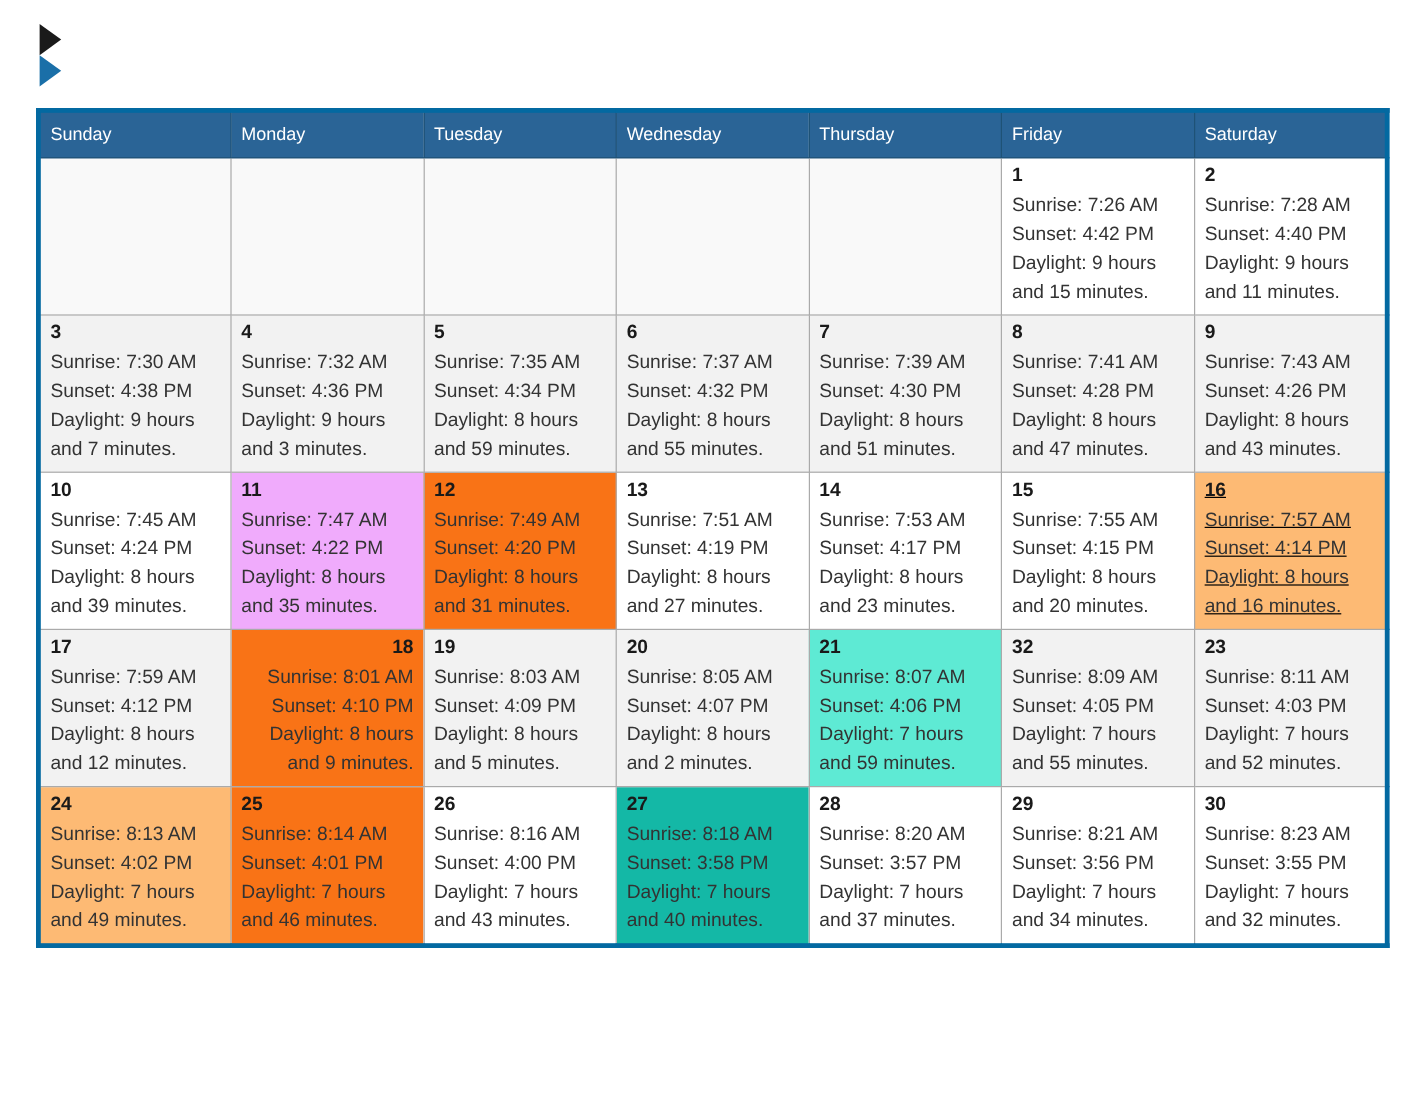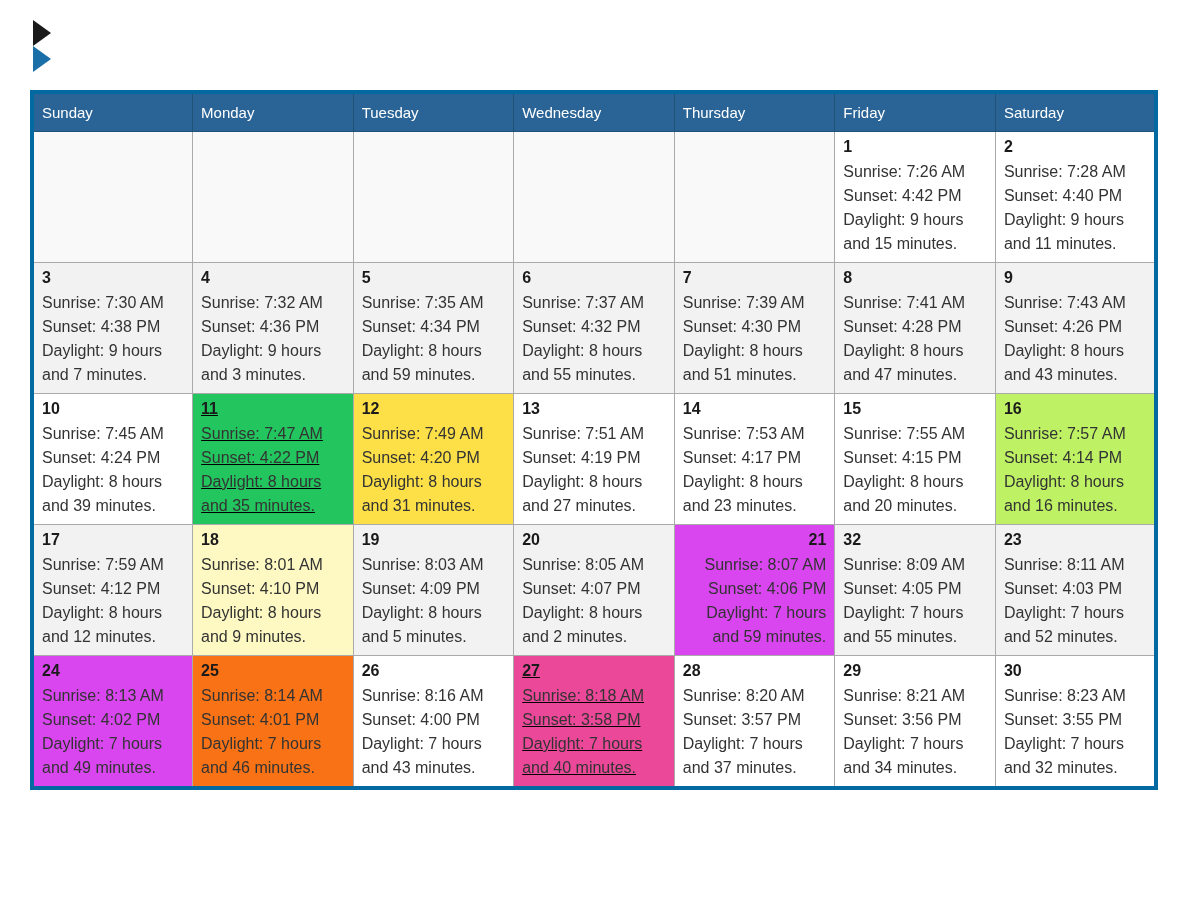--- a/index.html
+++ b/index.html
@@ -166,89 +166,89 @@
         <td style="background: rgb(242, 242, 242);">
           <span class="day-number">9</span>
           <div class="day-info">Sunrise: 7:43 AM<br>Sunset: 4:26 PM<br>Daylight: 8 hours<br>and 43 minutes.</div>
         </td>
       </tr>
       <tr>
         <td style="background: rgb(255, 255, 255);">
           <span class="day-number">10</span>
           <div class="day-info">Sunrise: 7:45 AM<br>Sunset: 4:24 PM<br>Daylight: 8 hours<br>and 39 minutes.</div>
         </td>
-        <td style="background: #22c55e; text-decoration: underline;">
+        <td style="background: #f0abfc;">
           <span class="day-number">11</span>
           <div class="day-info">Sunrise: 7:47 AM<br>Sunset: 4:22 PM<br>Daylight: 8 hours<br>and 35 minutes.</div>
         </td>
-        <td style="background: #fde047;">
+        <td style="background: #f97316;">
           <span class="day-number">12</span>
           <div class="day-info">Sunrise: 7:49 AM<br>Sunset: 4:20 PM<br>Daylight: 8 hours<br>and 31 minutes.</div>
         </td>
         <td style="background: rgb(255, 255, 255);">
           <span class="day-number">13</span>
           <div class="day-info">Sunrise: 7:51 AM<br>Sunset: 4:19 PM<br>Daylight: 8 hours<br>and 27 minutes.</div>
         </td>
         <td style="background: rgb(255, 255, 255);">
           <span class="day-number">14</span>
           <div class="day-info">Sunrise: 7:53 AM<br>Sunset: 4:17 PM<br>Daylight: 8 hours<br>and 23 minutes.</div>
         </td>
         <td style="background: rgb(255, 255, 255);">
           <span class="day-number">15</span>
           <div class="day-info">Sunrise: 7:55 AM<br>Sunset: 4:15 PM<br>Daylight: 8 hours<br>and 20 minutes.</div>
         </td>
-        <td style="background: #bef264;">
+        <td style="background: #fdba74; text-decoration: underline;">
           <span class="day-number">16</span>
           <div class="day-info">Sunrise: 7:57 AM<br>Sunset: 4:14 PM<br>Daylight: 8 hours<br>and 16 minutes.</div>
         </td>
       </tr>
       <tr>
         <td style="background: rgb(242, 242, 242); margin-left: 23px;">
           <span class="day-number">17</span>
           <div class="day-info">Sunrise: 7:59 AM<br>Sunset: 4:12 PM<br>Daylight: 8 hours<br>and 12 minutes.</div>
         </td>
-        <td style="background: #fef9c3;">
+        <td style="background: #f97316; text-align: right;">
           <span class="day-number">18</span>
           <div class="day-info">Sunrise: 8:01 AM<br>Sunset: 4:10 PM<br>Daylight: 8 hours<br>and 9 minutes.</div>
         </td>
         <td style="background: rgb(242, 242, 242);">
           <span class="day-number">19</span>
           <div class="day-info">Sunrise: 8:03 AM<br>Sunset: 4:09 PM<br>Daylight: 8 hours<br>and 5 minutes.</div>
         </td>
         <td style="background: rgb(242, 242, 242);">
           <span class="day-number">20</span>
           <div class="day-info">Sunrise: 8:05 AM<br>Sunset: 4:07 PM<br>Daylight: 8 hours<br>and 2 minutes.</div>
         </td>
-        <td style="background: #d946ef; text-align: right;">
+        <td style="background: #5eead4;">
           <span class="day-number">21</span>
           <div class="day-info">Sunrise: 8:07 AM<br>Sunset: 4:06 PM<br>Daylight: 7 hours<br>and 59 minutes.</div>
         </td>
         <td style="background: rgb(242, 242, 242);">
           <span class="day-number">32</span>
           <div class="day-info">Sunrise: 8:09 AM<br>Sunset: 4:05 PM<br>Daylight: 7 hours<br>and 55 minutes.</div>
         </td>
         <td style="background: rgb(242, 242, 242);">
           <span class="day-number">23</span>
           <div class="day-info">Sunrise: 8:11 AM<br>Sunset: 4:03 PM<br>Daylight: 7 hours<br>and 52 minutes.</div>
         </td>
       </tr>
       <tr>
-        <td style="background: #d946ef; margin-top: 47px;">
+        <td style="background: #fdba74; margin-top: 47px;">
           <span class="day-number">24</span>
           <div class="day-info">Sunrise: 8:13 AM<br>Sunset: 4:02 PM<br>Daylight: 7 hours<br>and 49 minutes.</div>
         </td>
         <td style="background: #f97316;">
           <span class="day-number">25</span>
           <div class="day-info">Sunrise: 8:14 AM<br>Sunset: 4:01 PM<br>Daylight: 7 hours<br>and 46 minutes.</div>
         </td>
         <td style="background: rgb(255, 255, 255);">
           <span class="day-number">26</span>
           <div class="day-info">Sunrise: 8:16 AM<br>Sunset: 4:00 PM<br>Daylight: 7 hours<br>and 43 minutes.</div>
         </td>
-        <td style="background: #ec4899; text-decoration: underline;">
+        <td style="background: #14b8a6;">
           <span class="day-number">27</span>
           <div class="day-info">Sunrise: 8:18 AM<br>Sunset: 3:58 PM<br>Daylight: 7 hours<br>and 40 minutes.</div>
         </td>
         <td style="background: rgb(255, 255, 255);">
           <span class="day-number">28</span>
           <div class="day-info">Sunrise: 8:20 AM<br>Sunset: 3:57 PM<br>Daylight: 7 hours<br>and 37 minutes.</div>
         </td>
         <td style="background: rgb(255, 255, 255);">
           <span class="day-number">29</span>
           <div class="day-info">Sunrise: 8:21 AM<br>Sunset: 3:56 PM<br>Daylight: 7 hours<br>and 34 minutes.</div>

